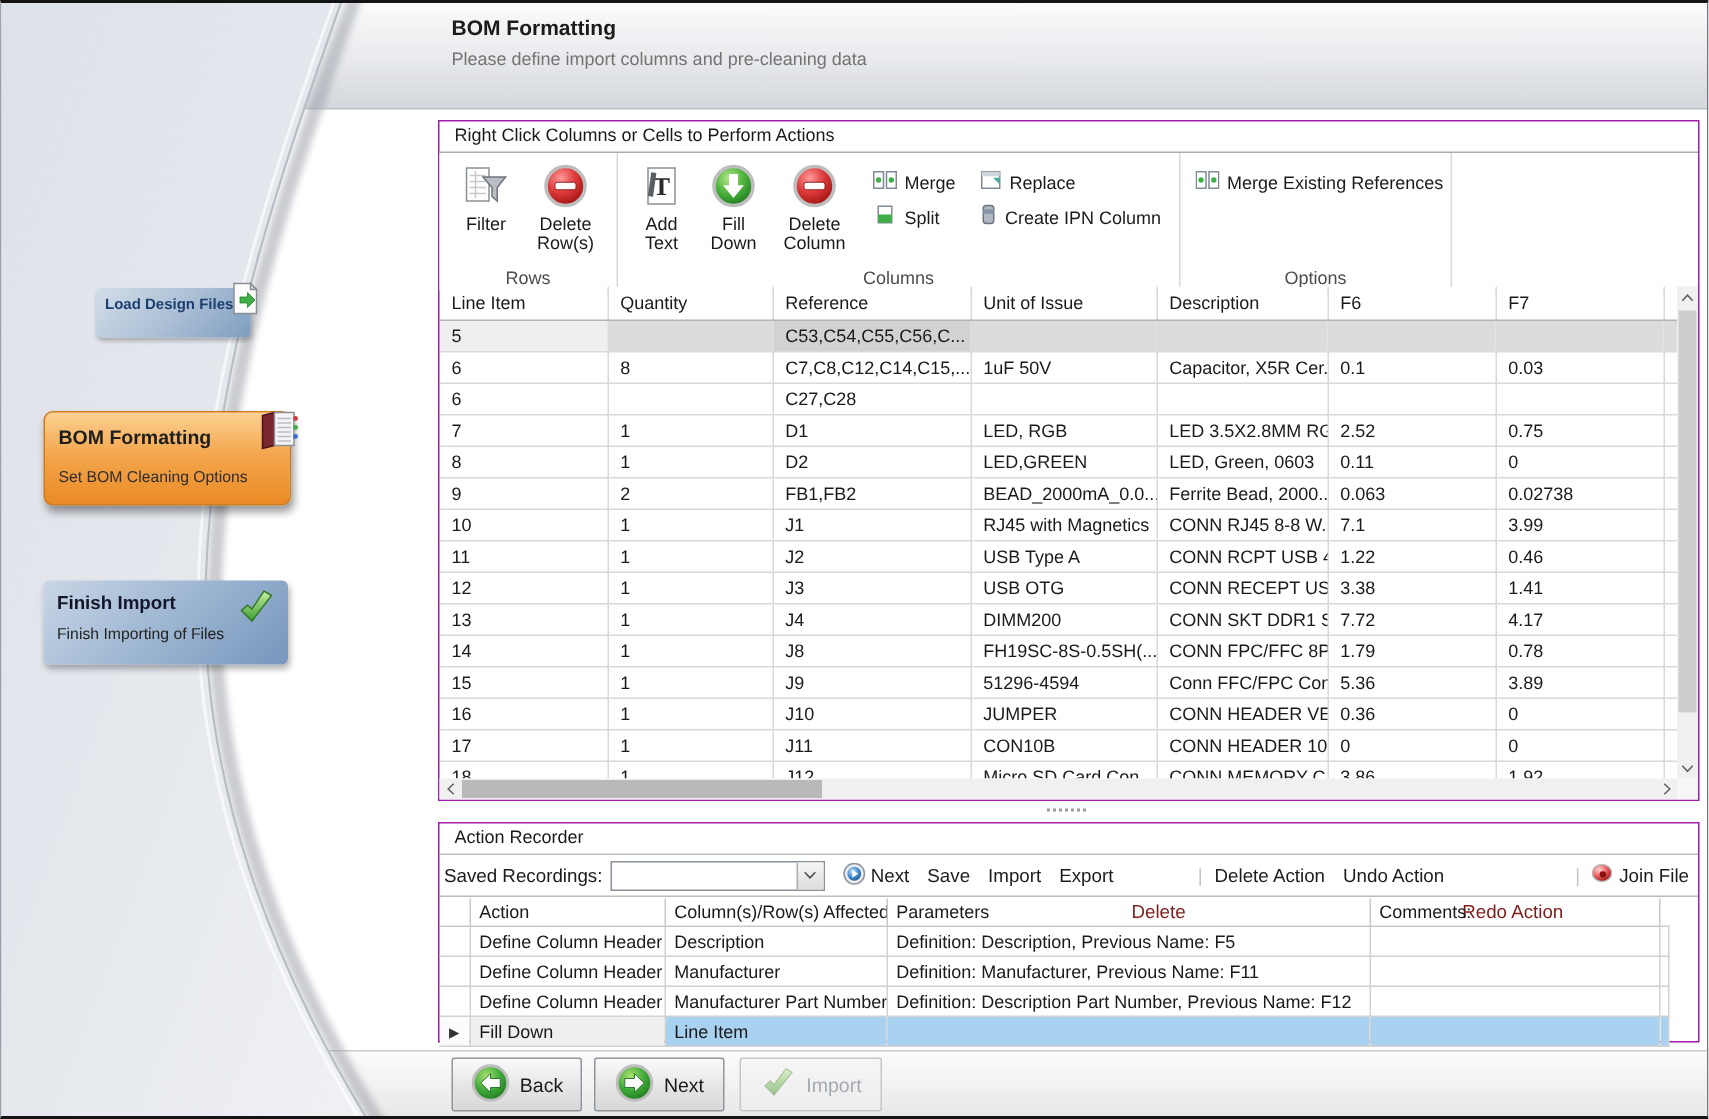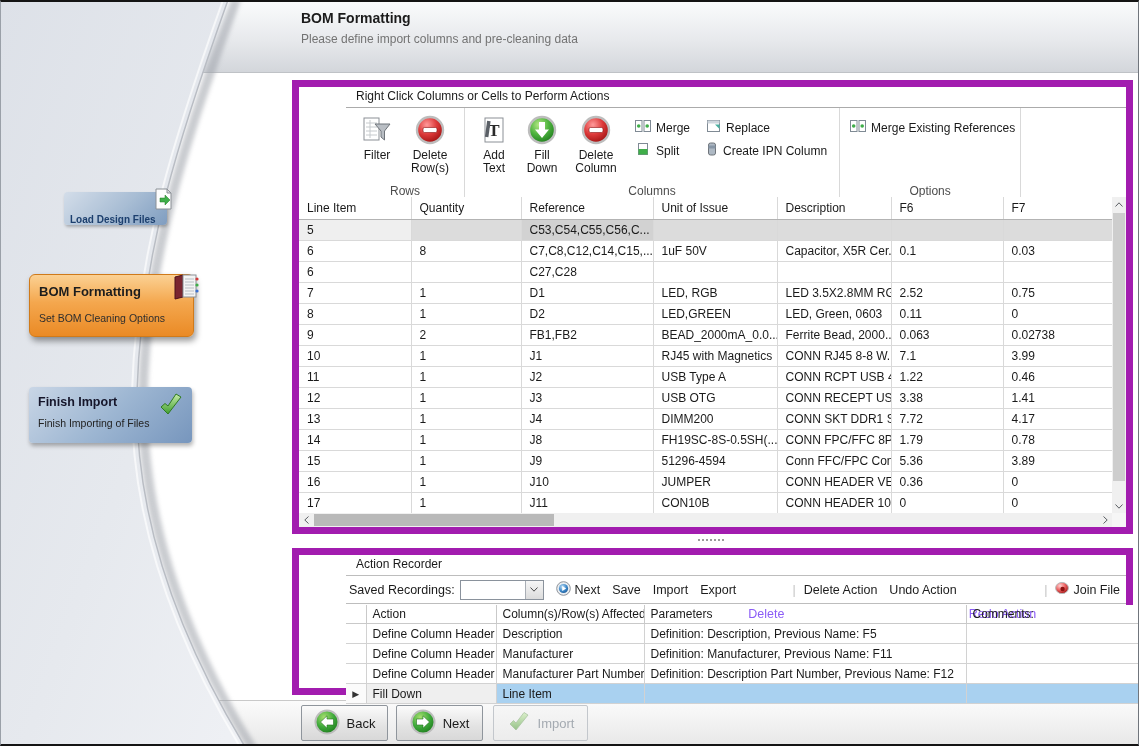--- a/index.html
+++ b/index.html
@@ -17,34 +17,34 @@
           background:linear-gradient(#fbfbfb,#e8e8e8);border-top:1px solid #c9c9c9;}
   .btn{position:absolute;top:4px;height:36px;box-sizing:border-box;border:1px solid #8f959c;border-radius:2px;
        background:linear-gradient(#fbfbfb,#e3e3e3 60%,#d8d8d8);display:flex;align-items:center;justify-content:center;
        gap:7px;font-size:13px;font-weight:normal;color:#1a1a1a;cursor:default;}
   .btn.disabled{border-color:#c3c7cc;background:linear-gradient(#f6f6f6,#ececec);color:#a4aab1;}
   
   .side-svg{position:absolute;left:0;top:0;pointer-events:none;}
   
   .step1{position:absolute;left:63px;top:190px;width:103px;height:33px;border-radius:4px;
          background:linear-gradient(135deg,#d3dde9,#a8bdd4 55%,#7f9dc0);box-shadow:1px 2px 3px rgba(0,0,0,.25);}
-  .step1 .t{position:absolute;left:6px;top:6px;font-size:10px;font-weight:bold;color:#1c3f6e;margin-top:16px;}
+  .step1 .t{position:absolute;left:6px;top:6px;font-size:10px;font-weight:bold;color:#1c3f6e;}
   .step1 .ic{position:absolute;right:-6px;top:-4px;}
   .step2{position:absolute;left:28px;top:272px;width:163px;height:61px;border-radius:6px;border:1px solid #d07a1a;
          background:linear-gradient(#fbd193,#f4a74e 45%,#ea8a25);box-shadow:2px 4px 6px rgba(0,0,0,.4);}
   .step2 .t{position:absolute;left:9px;top:9px;font-size:13px;font-weight:bold;color:#1d1d1d;}
   .step2 .s{position:absolute;left:9px;top:37px;font-size:10.5px;color:#2e2e2e;}
   .step2 .ic{position:absolute;right:-8px;top:-2px;}
   .step3{position:absolute;left:28px;top:385px;width:163px;height:56px;border-radius:4px;
          background:linear-gradient(135deg,#c9d6e6,#9db6d2 50%,#7796bd);box-shadow:1px 3px 4px rgba(0,0,0,.3);}
   .step3 .t{position:absolute;left:9px;top:8px;font-size:12.5px;font-weight:bold;color:#15152a;}
   .step3 .s{position:absolute;left:9px;top:30px;font-size:10.5px;color:#222;}
   .step3 .ic{position:absolute;right:8px;top:6px;}
   
-  .grp{position:absolute;background:#fff;border:7px solid #a21caf;box-sizing:border-box;padding-left:47px;}
+  .grp{position:absolute;background:#fff;border:1px solid #a21caf;box-sizing:border-box;}
   .grid-grp{left:291px;top:78px;width:841px;height:454px;}
   .grp-title{height:18px;padding:2px 10px 0;font-size:12px;color:#1a1a1a;border-bottom:1px solid #ababab;white-space:nowrap;}
   
   .ribbon{display:flex;height:91px;border-bottom:1px solid #ababab;background:#fff;}
   .rgroup{position:relative;display:flex;align-items:flex-start;padding:5px 6px 16px 6px;border-right:1px solid #d9d9d9;}
   .rfill{flex:1;border-right:none;}
   .glabel{position:absolute;bottom:1px;left:0;right:0;text-align:center;font-size:12px;color:#4c4c4c;}
   .bigbtn{display:flex;flex-direction:column;align-items:center;margin:0 2px;cursor:default;}
   .bigbtn .ico{height:34px;display:flex;align-items:center;justify-content:center;}
   .bigbtn .lbl{font-size:12px;line-height:13px;text-align:center;margin-top:2px;color:#1a1a1a;}
@@ -71,21 +71,21 @@
   
   .grip{position:absolute;left:697px;top:536px;width:30px;height:4px;display:flex;gap:2px;align-items:center;}
   .grip i{width:2px;height:2px;background:#9a9a9a;display:block;}
   
   .rec-grp{left:291px;top:546px;width:841px;height:147px;}
   .rec-tools{height:27px;display:flex;align-items:center;padding-left:3px;border-bottom:1px solid #bdbdbd;font-size:12.5px;white-space:nowrap;}
   .combo{width:152px;height:20px;border:1px solid #8a929c;background:#fff;margin-left:5px;position:relative;box-sizing:border-box;}
   .combo .dd{position:absolute;right:0;top:0;bottom:0;width:17px;border-left:1px solid #a9aeb5;
              background:linear-gradient(#f6f6f6,#dcdcdc);display:flex;align-items:center;justify-content:center;}
   .linkbtn{display:flex;align-items:center;gap:4px;margin:0 6px;color:#1c1c1c;cursor:default;}
-  .linkbtn.disabled{color:#8b5cf6;margin-top:48px;}
+  .linkbtn.disabled{color:#7f1d1d;margin-top:48px;}
   .pipe{color:#c4c4c4;margin:0 2px;}
   table.act{border-collapse:collapse;table-layout:fixed;width:820px;margin-top:1px;}
   table.act th{height:18px;font-weight:normal;text-align:left;padding:0 6px;font-size:12px;color:#1a1a1a;
       border:1px solid #c9c9c9;border-top:none;background:#fff;white-space:nowrap;overflow:hidden;}
   table.act td{height:19px;padding:0 6px;font-size:12px;border:1px solid #d2d2d2;white-space:nowrap;overflow:hidden;background:#fff;}
   table.act th:first-child,table.act td:first-child{border-left:none;}
   tr.act-sel td{background:#a9d1f0;}
   tr.act-sel td.c-action{background:#efefef;}
   tr.act-sel td.c-selector{background:#fbfbfb;font-size:9px;text-align:center;color:#333;padding:0;}
   td.c-selector{padding:0;}

